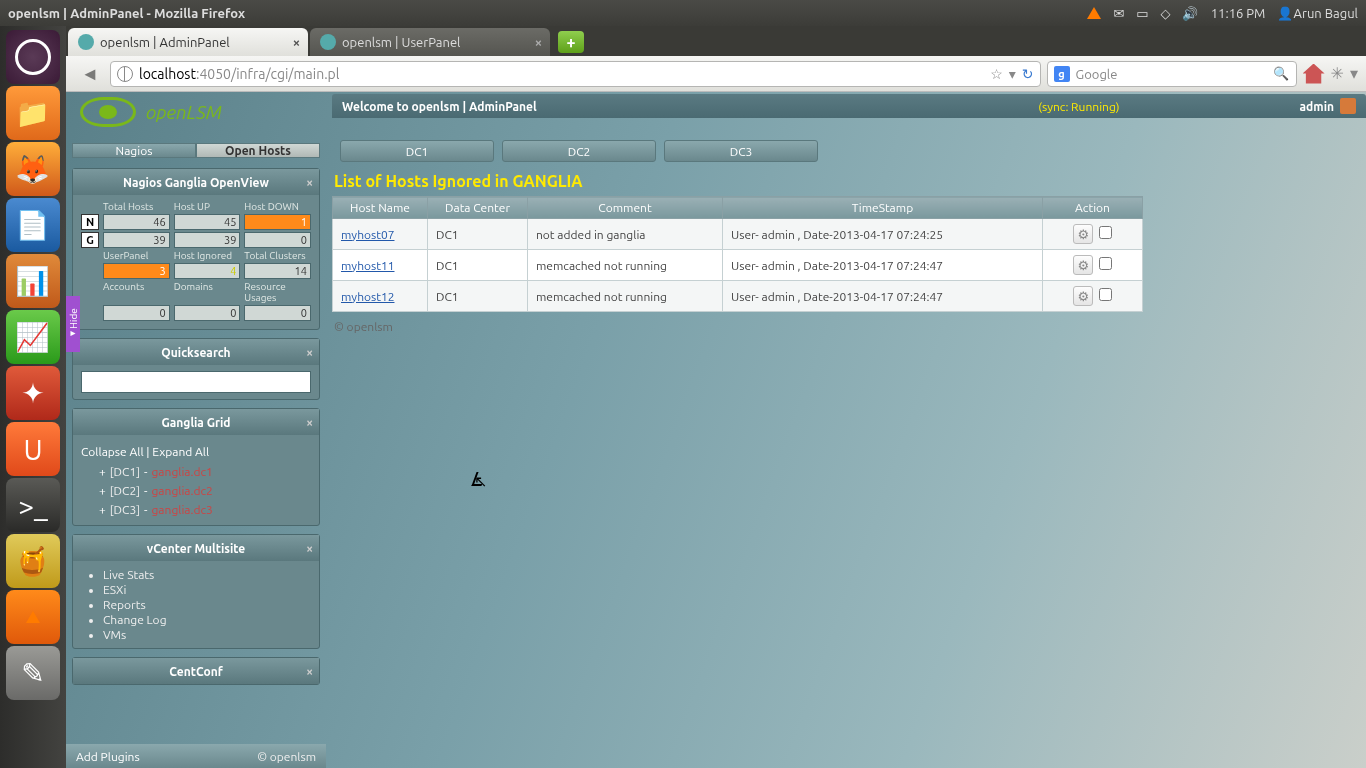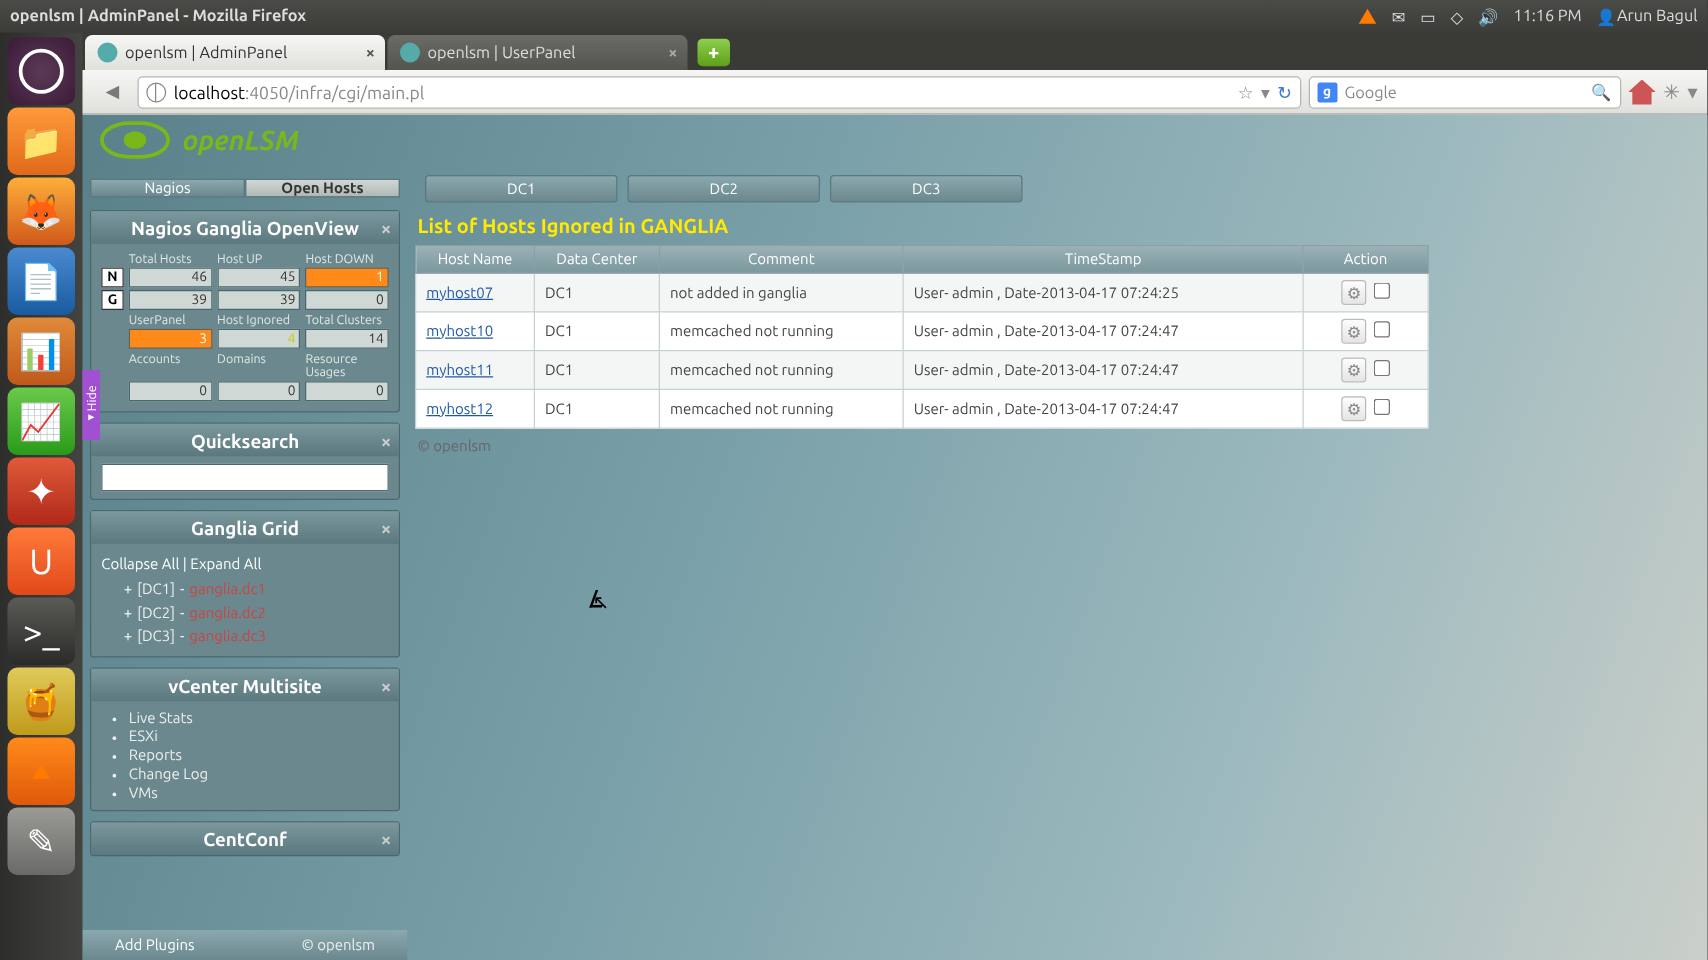--- a/index.html
+++ b/index.html
@@ -56,35 +56,35 @@
 .hide-tab{position:absolute;left:66px;top:296px;width:14px;height:56px;background:#a050d0;color:#fff;font-size:10px;writing-mode:vertical-rl;text-align:center;display:flex;align-items:center;justify-content:center;transform:rotate(180deg);z-index:5;}
 
 
 .page { position:absolute; left:66px; top:92px; right:0; bottom:0; background:linear-gradient(110deg,#5a8089 0%,#7aa0a9 40%,#9ab8bd 70%,#cacfca 100%); }
 
 
 .app-header { height:40px; display:flex; align-items:center; padding-left:14px; }
 .logo { display:flex; align-items:center; gap:10px; }
 .logo-eye{width:56px;height:30px;border:3px solid #7ab81a;border-radius:50%/60%;position:relative;}
 .logo-eye::after{content:"";position:absolute;top:5px;left:16px;width:18px;height:14px;background:#7ab81a;border-radius:50%;}
-.logo-text{color:#7ab81a;font-size:22px;font-weight:bold;font-style:italic;}
+.logo-text{color:#7ab81a;font-size:19px;font-weight:normal;font-style:italic;}
 
 .welcome-bar { position:absolute; top:2px; left:266px; right:0; height:24px; background:linear-gradient(#5a7a82,#4a6a72); border-radius:3px 3px 0 0; color:#fff; font-size:12px; font-weight:bold; display:flex; align-items:center; padding:0 10px; }
 .welcome-bar .sync{color:#ffea00;margin-left:auto;margin-right:180px;font-weight:normal;}
 .welcome-bar .user{color:#fff;}
 .welcome-bar .out-icon{width:16px;height:16px;background:#d67a3a;margin-left:6px;border-radius:2px;}
 
 
 .sidebar { position:absolute; left:0; top:44px; width:260px; bottom:0; padding:0 6px; overflow:hidden; }
 .tab-row{display:flex;height:28px;margin-bottom:4px;align-items:center;}
 .tab-btn{flex:1;background:linear-gradient(#8aa8ad,#6a888d);border:1px solid #5a787d;color:#fff;font-size:12px;display:flex;align-items:center;justify-content:center;}
 .tab-btn.active{background:linear-gradient(#d0d8d5,#b0b8b5);color:#333;font-weight:bold;}
 
 .panel{background:#6a888d;border:1px solid #4a686d;border-radius:3px;margin-bottom:8px;}
-.panel-h{height:26px;background:linear-gradient(#7a989d,#5a787d);color:#fff;font-size:15px;font-weight:bold;display:flex;align-items:center;justify-content:center;position:relative;}
+.panel-h{height:26px;background:linear-gradient(#7a989d,#5a787d);color:#fff;font-size:12px;font-weight:bold;display:flex;align-items:center;justify-content:center;position:relative;}
 .panel-h .x{position:absolute;right:6px;color:#ccc;}
 .panel-b{padding:6px 8px;font-size:11px;color:#fff;}
 
 .stat-row{display:flex;gap:4px;margin-bottom:2px;}
 .stat-col{flex:1;}
 .stat-label{font-size:10px;color:#e0e8e5;}
 .stat-box{height:16px;background:#d0d8d5;border:1px solid #4a686d;color:#333;text-align:right;padding-right:3px;font-size:11px;line-height:14px;}
 .stat-box.orange{background:#ff8a1a;color:#fff;}
 .ng-badge{width:18px;height:16px;background:#fff;color:#000;font-weight:bold;font-size:11px;display:flex;align-items:center;justify-content:center;border:1px solid #333;}
 
@@ -93,21 +93,21 @@
 .tree-row{display:flex;align-items:center;gap:4px;padding:3px 0 3px 18px;font-size:12px;}
 .tree-row .plus{color:#fff;}
 .tree-row .dc{color:#eee;}
 .tree-row .grid{color:#c44;}
 .tree-actions{font-size:12px;color:#fff;padding:4px 0;}
 .tree-actions span{cursor:pointer;}
 
 .vc-list{list-style:disc;padding-left:22px;font-size:12px;color:#eee;}
 .vc-list li{padding:1px 0;}
 
-.footer-bar{position:absolute;left:0;right:0;bottom:0;height:24px;background:linear-gradient(#8aa8ad,#6a888d);display:flex;align-items:center;padding:0 26px;font-size:12px;color:#eee;}
+.footer-bar{position:absolute;left:0;right:0;bottom:0;height:24px;background:linear-gradient(#8aa8ad,#6a888d);display:flex;align-items:center;padding:0 10px;font-size:12px;color:#eee;}
 .footer-bar .plug{color:#fff;}
 .footer-bar .copy{margin-left:auto;}
 
 
 .main{position:absolute;left:266px;top:44px;right:6px;bottom:0;}
 .dc-tabs{display:flex;gap:8px;padding:4px 8px;}
 .dc-tab{width:154px;height:22px;background:linear-gradient(#8aa8ad,#6a888d);border:1px solid #5a787d;color:#fff;font-size:12px;display:flex;align-items:center;justify-content:center;border-radius:3px;}
 .list-title{color:#ffea00;font-size:16px;font-weight:bold;padding:6px 2px;}
 
 table.hosts{border-collapse:collapse;font-size:12px;background:#fff;}
@@ -190,20 +190,26 @@
   </div>
   <span class="home-icon"></span>
   <span style="color:#888;">✳</span>
   <span style="color:#888;">▾</span>
 </div>
 
 <div class="hide-tab">◂Hide</div>
 
 <div class="page">
 
+  <div class="welcome-bar">
+    <span>Welcome to openlsm | AdminPanel</span>
+    <span class="sync">(sync: Running)</span>
+    <span class="user">admin</span>
+    <span class="out-icon"></span>
+  </div>
 
   <div class="app-header">
     <div class="logo">
       <span class="logo-eye"></span>
       <span class="logo-text">openLSM</span>
     </div>
   </div>
 
   <div class="sidebar">
     <div class="tab-row">
@@ -375,27 +381,20 @@
         </thead>
       <tbody id="hosts-body">
           <tr>
             <td><a>myhost07</a></td>
             <td>DC1</td>
             <td>not added in ganglia</td>
             <td>User- admin , Date-2013-04-17 07:24:25</td>
             <td style="text-align:center;"><span class="gear">⚙</span>&nbsp;&nbsp;<input type="checkbox" style=""></td>
           </tr>
           <tr>
-            <td><a>myhost10</a></td>
-            <td>DC1</td>
-            <td>memcached not running</td>
-            <td>User- admin , Date-2013-04-17 07:24:47</td>
-            <td style="text-align:center;"><span class="gear">⚙</span>&nbsp;&nbsp;<input type="checkbox" style=""></td>
-          </tr>
-          <tr>
             <td><a>myhost11</a></td>
             <td>DC1</td>
             <td>memcached not running</td>
             <td>User- admin , Date-2013-04-17 07:24:47</td>
             <td style="text-align:center;"><span class="gear">⚙</span>&nbsp;&nbsp;<input type="checkbox" style=""></td>
           </tr>
           <tr>
             <td><a>myhost12</a></td>
             <td>DC1</td>
             <td>memcached not running</td>

